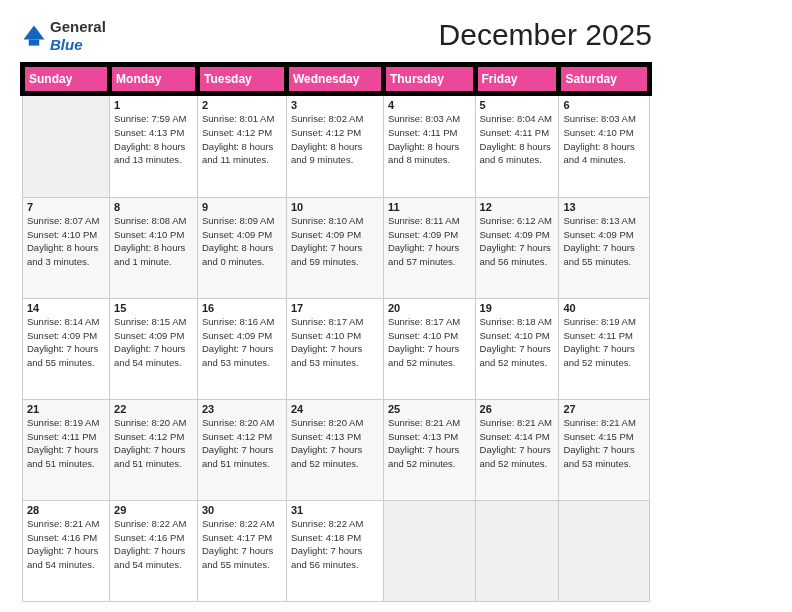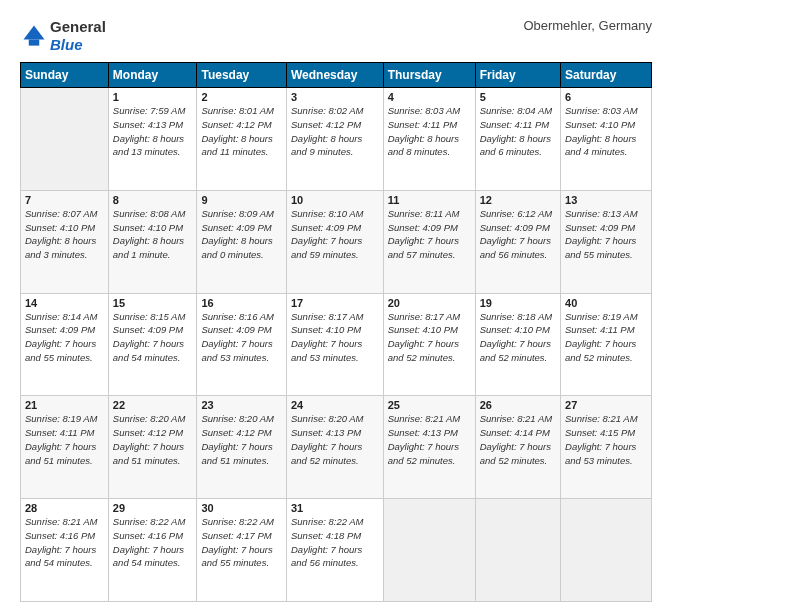--- a/index.html
+++ b/index.html
@@ -51,27 +51,27 @@
     .location {
       font-size: 13px;
       color: #444;
     }
     .calendar {
       width: 100%;
       border-collapse: collapse;
       flex: 1;
     }
     .calendar th {
-      background: #0369a1;
+      background: #ec4899;
       color: #fff;
       font-size: 12px;
       font-weight: bold;
       padding: 5px 4px;
       text-align: left;
-      border: 1px solid #000000;
+      border: 5px solid #000000;
     }
     .calendar td {
       border: 1px solid #ccc;
       vertical-align: top;
       padding: 3px 4px;
       font-size: 9.5px;
       color: #333;
       width: 110px;
       background: #fff;
     }
@@ -80,21 +80,20 @@
     }
     .day-num {
       font-size: 11px;
       font-weight: bold;
       color: #222;
       display: block;
       margin-bottom: 1px;
     }
     .day-info {
       line-height: 1.45;
-      font-style: italic;
     }
     .empty-cell {
       background: #f0f0f0 !important;
     }
     
     .row-even td { background: #f5f5f5; }
     .row-odd td { background: #fff; }
   </style>
 </head>
 <body>
@@ -105,21 +104,21 @@
       <svg class="logo-icon" viewBox="0 0 32 32">
         <polygon points="16,4 28,20 4,20" fill="#1565C0"></polygon>
         <rect x="10" y="20" width="12" height="7" fill="#1565C0"></rect>
       </svg>
       <div>
         <span class="logo-text logo-general">General</span><br>
         <span class="logo-text logo-blue">Blue</span>
       </div>
     </div>
     <div class="title-block">
-      <div class="location">Obermehler, Germany</div>
+      <div class="month-title">December 2025</div>
     </div>
   </div>
 
   <table class="calendar">
     <thead>
       <tr>
         <th>Sunday</th>
         <th>Monday</th>
         <th>Tuesday</th>
         <th>Wednesday</th>

